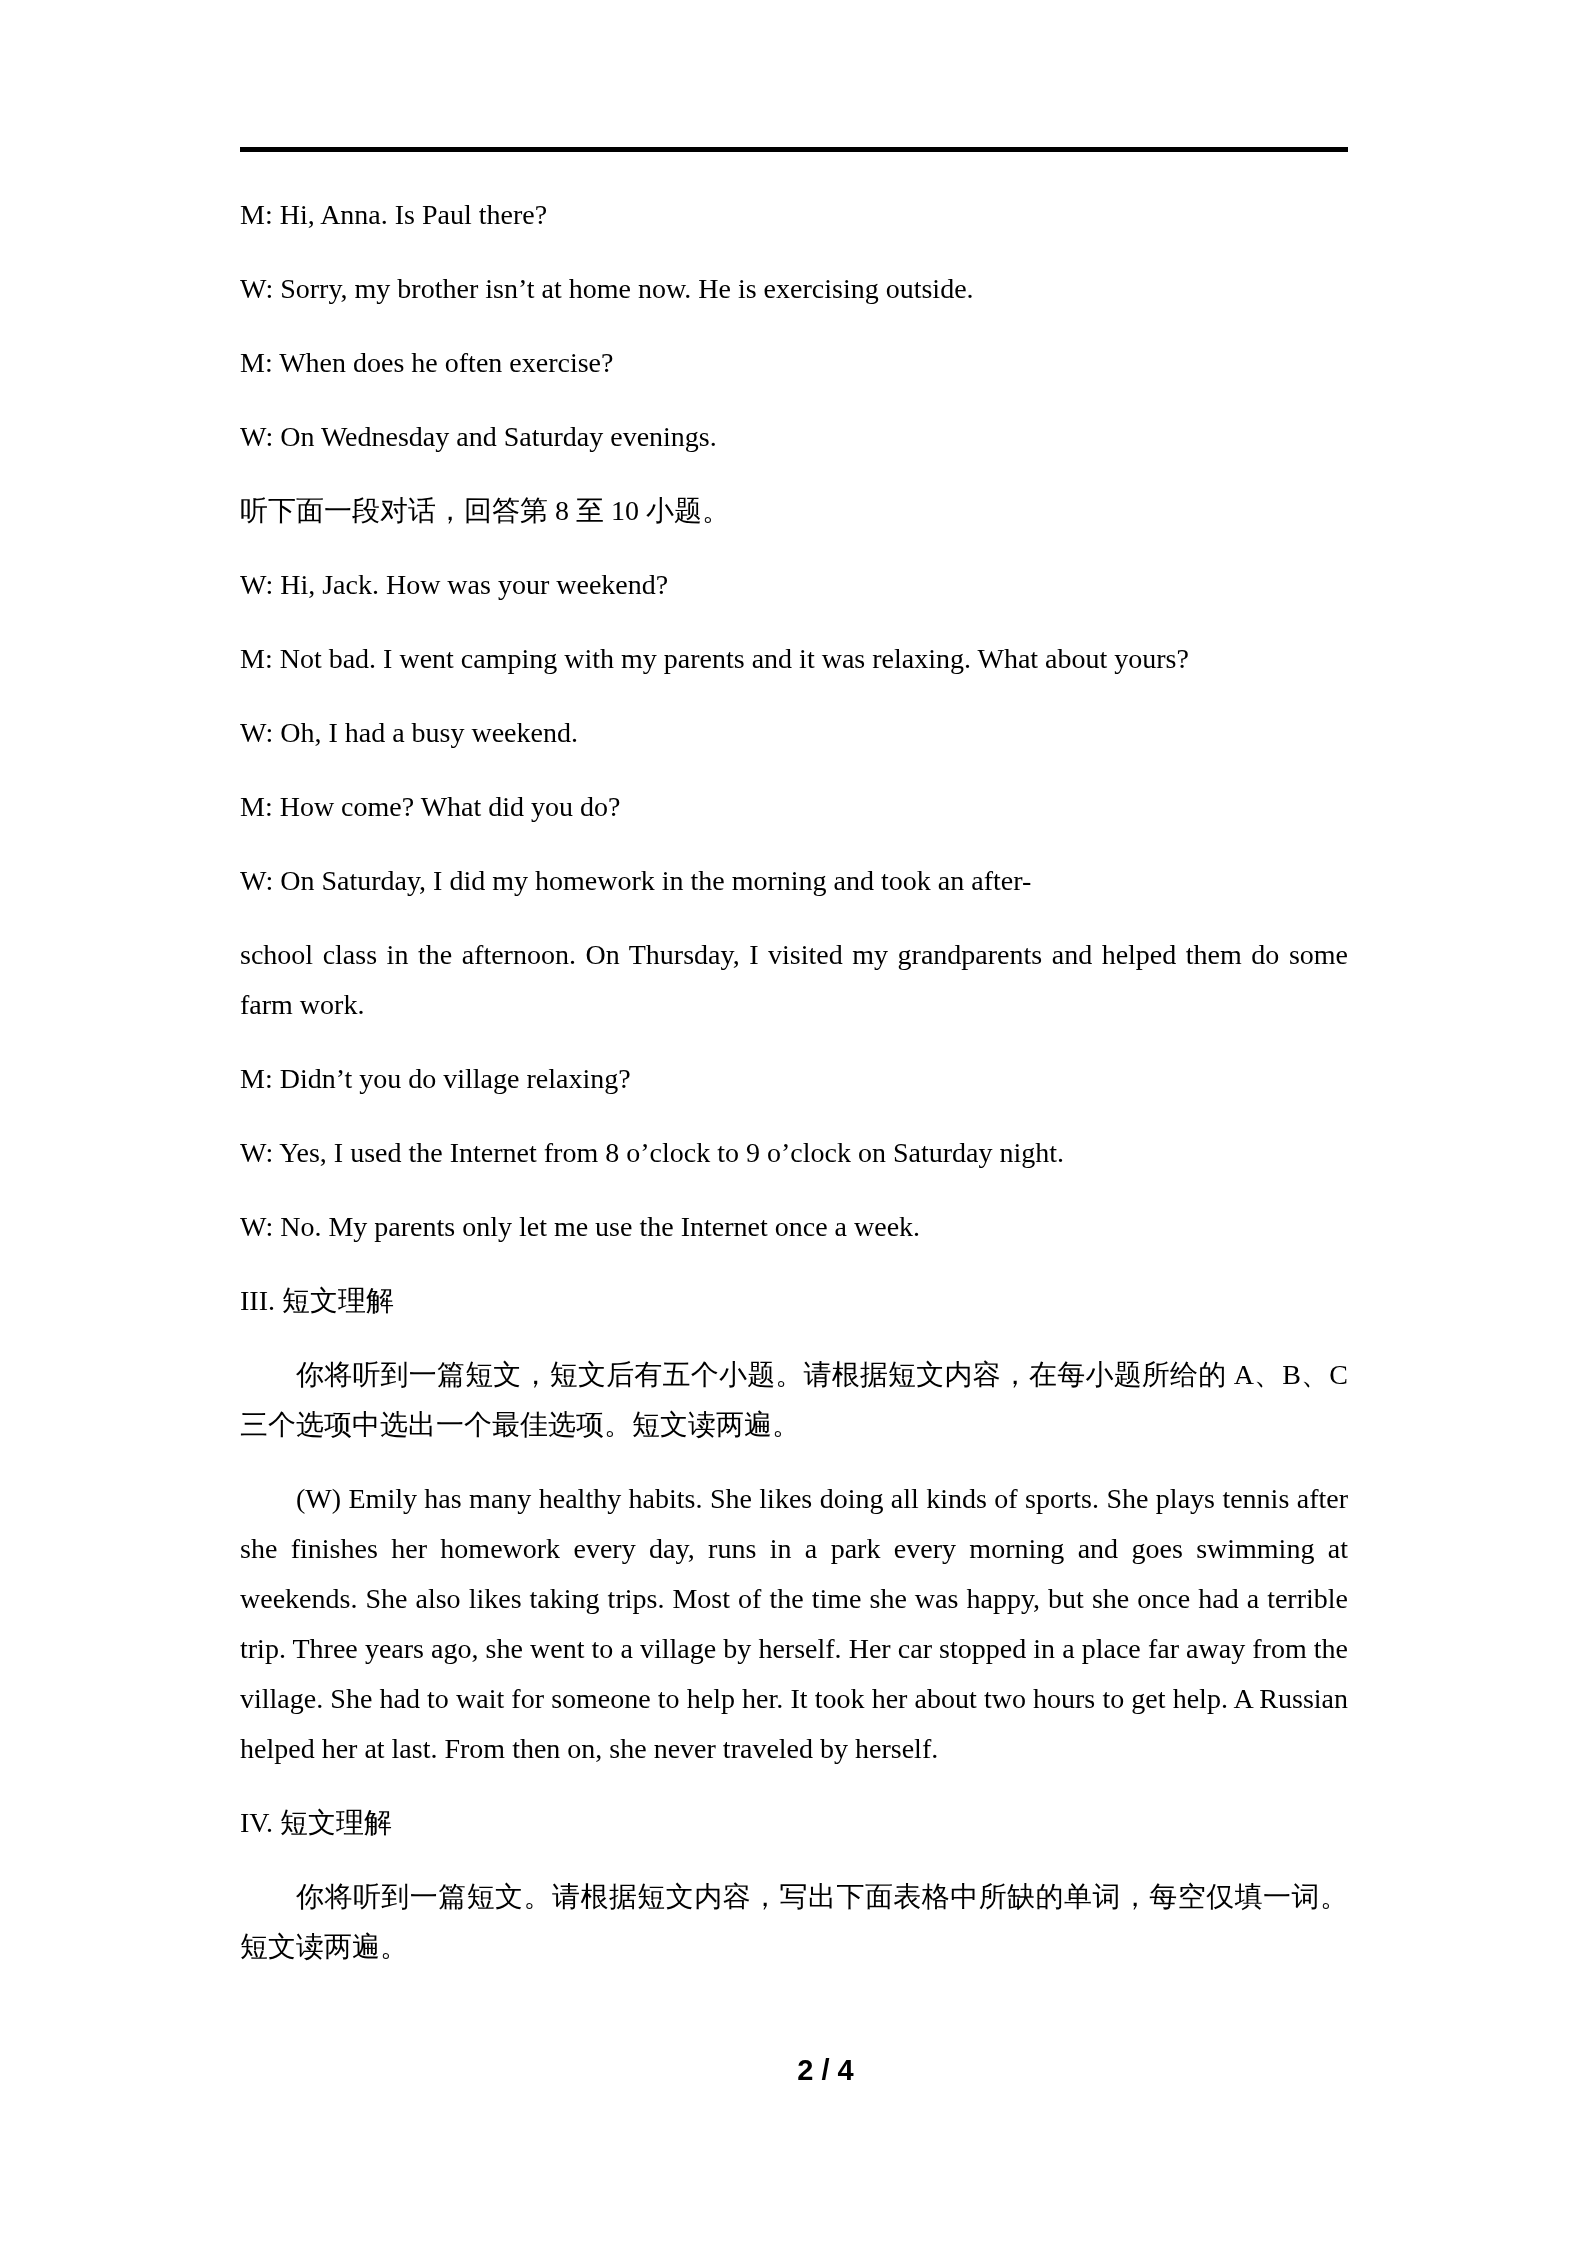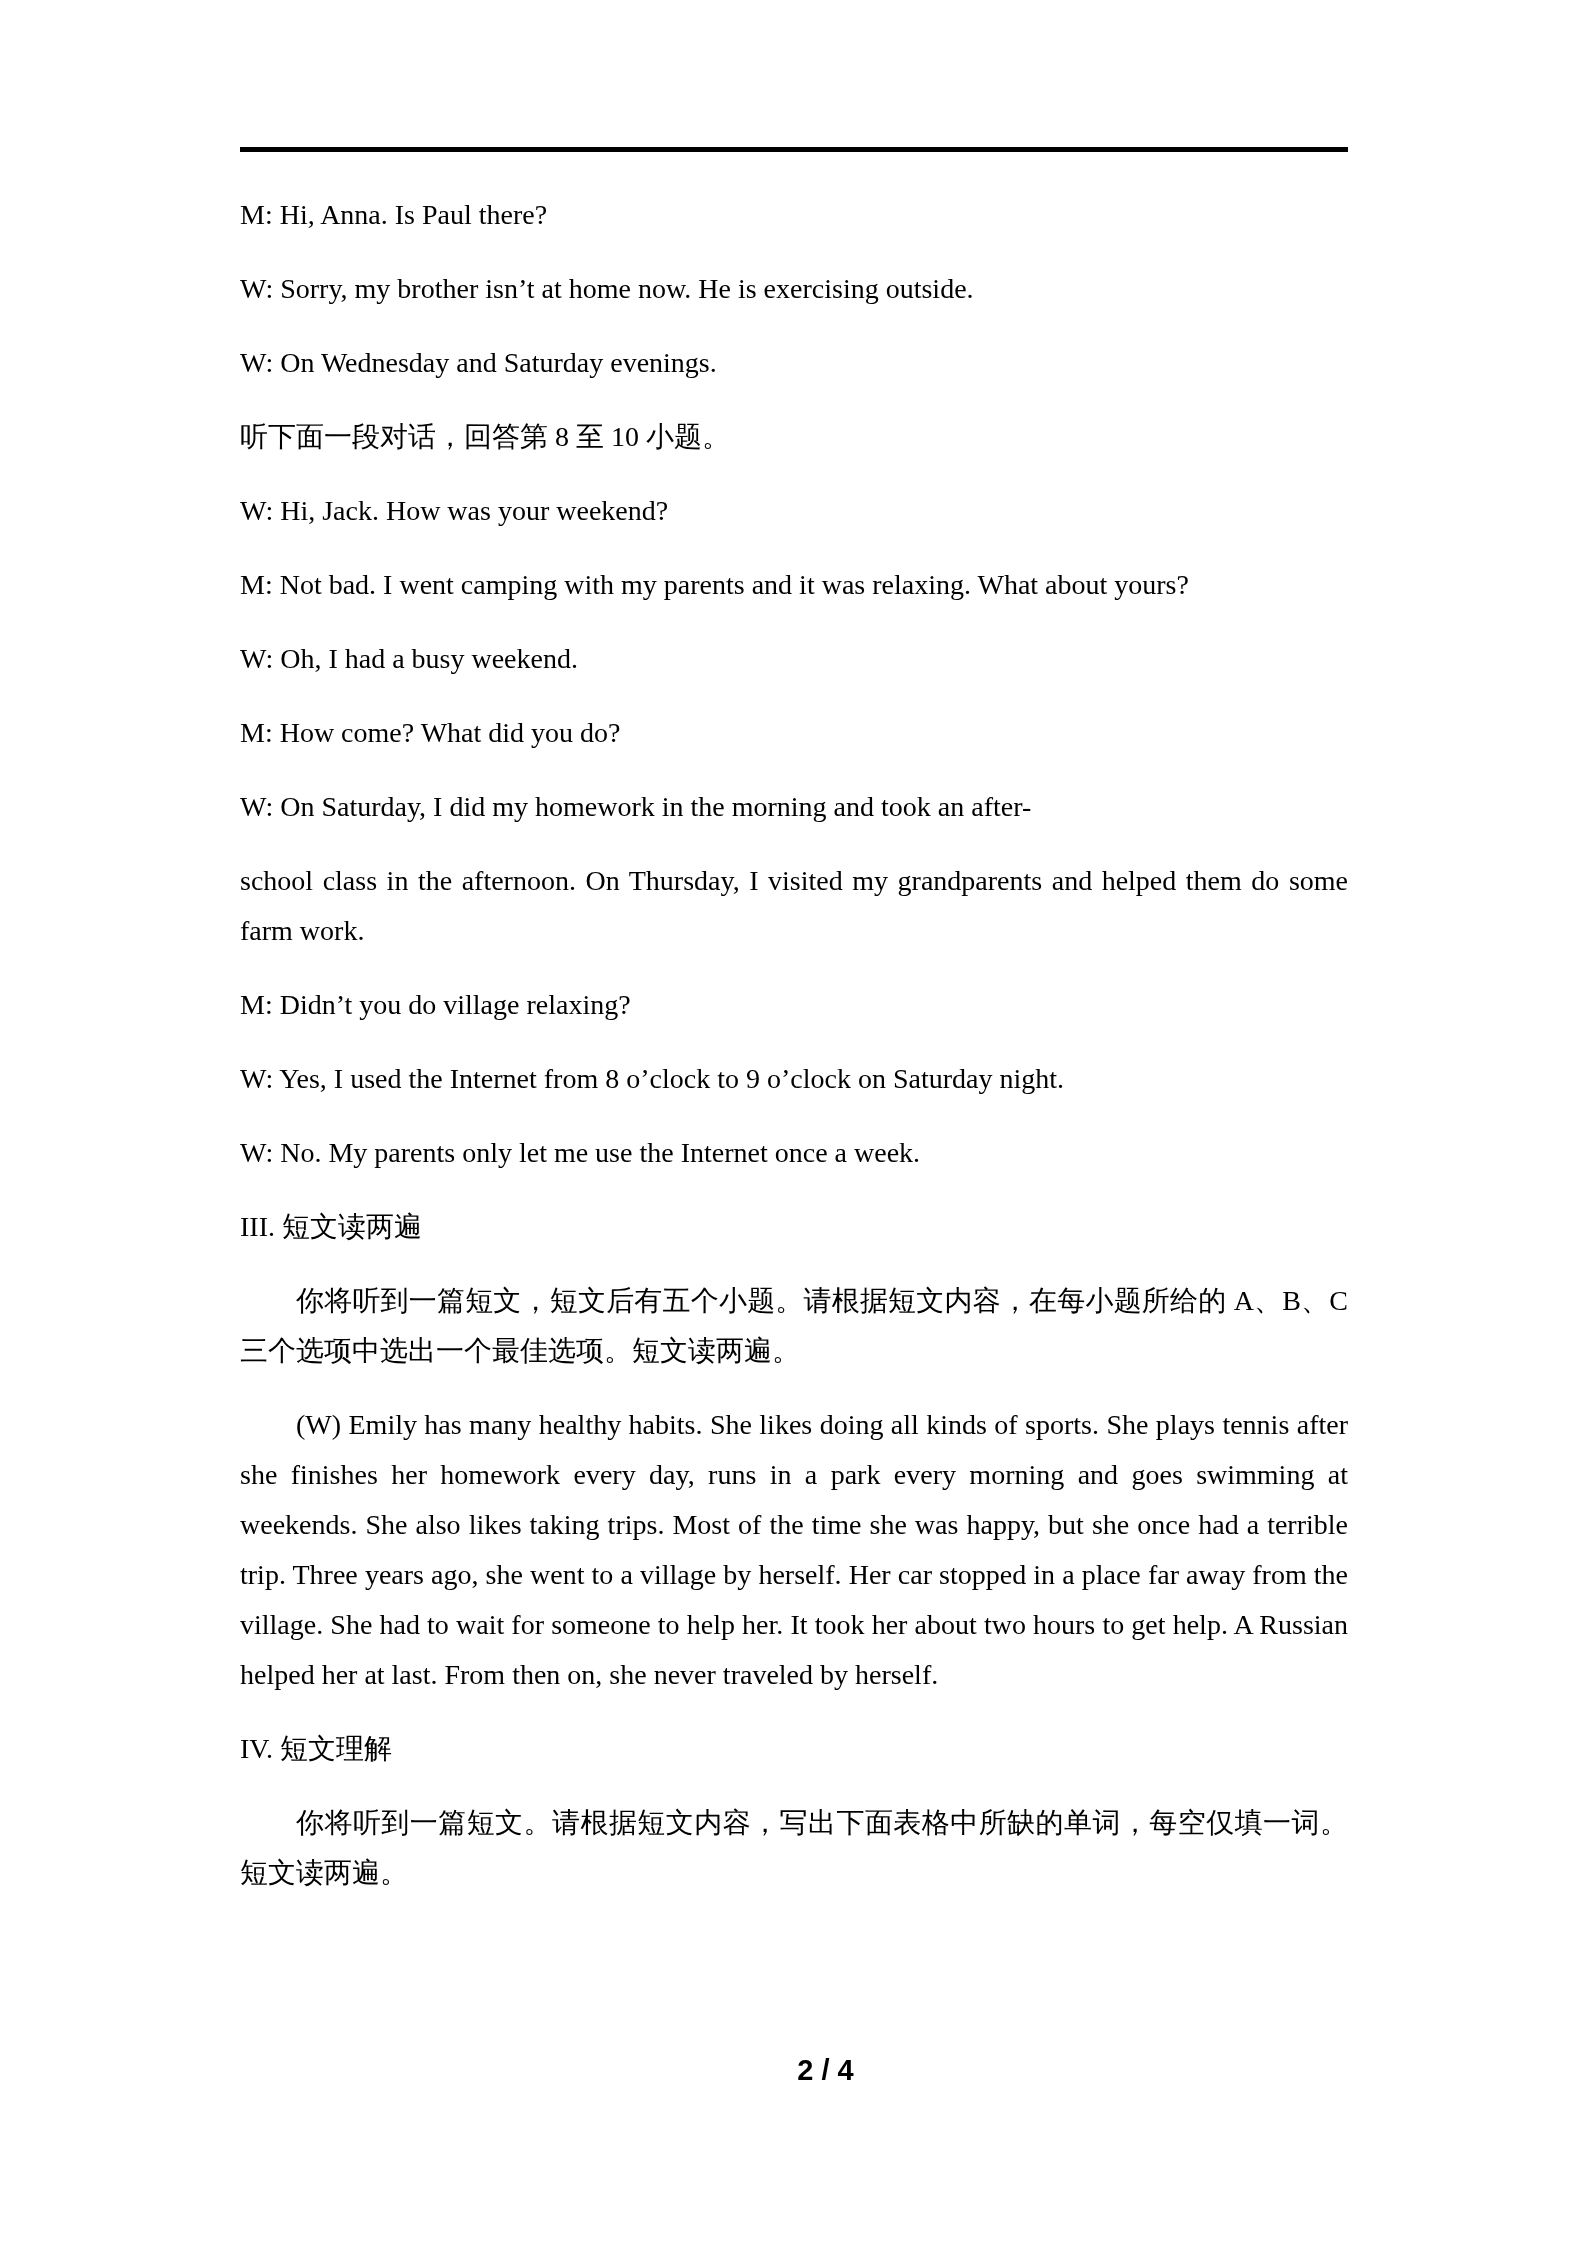--- a/index.html
+++ b/index.html
@@ -48,32 +48,33 @@
 </head>
 <body>
 
 <div class="page">
 
   <div class="top-rule"></div>
 
   <main class="content">
     <p>M: Hi, Anna. Is Paul there?</p>
     <p>W: Sorry, my brother isn’t at home now. He is exercising outside.</p>
+    <p>M: When does he often exercise?</p>
     <p>W: On Wednesday and Saturday evenings.</p>
     <p>听下面一段对话，回答第 8 至 10 小题。</p>
     <p>W: Hi, Jack. How was your weekend?</p>
     <p>M: Not bad. I went camping with my parents and it was relaxing. What about yours?</p>
     <p>W: Oh, I had a busy weekend.</p>
     <p>M: How come? What did you do?</p>
     <p>W: On Saturday, I did my homework in the morning and took an after-</p>
     <p class="just">school class in the afternoon. On Thursday, I visited my grandparents and helped them do some farm work.</p>
     <p>M: Didn’t you do village relaxing?</p>
     <p>W: Yes, I used the Internet from 8 o’clock to 9 o’clock on Saturday night.</p>
     <p>W: No. My parents only let me use the Internet once a week.</p>
-    <p>III. 短文读两遍</p>
+    <p>III. 短文理解</p>
     <p class="just ind">你将听到一篇短文，短文后有五个小题。请根据短文内容，在每小题所给的 A、B、C 三个选项中选出一个最佳选项。短文读两遍。</p>
     <p class="just ind">(W) Emily has many healthy habits. She likes doing all kinds of sports. She plays tennis after she finishes her homework every day, runs in a park every morning and goes swimming at weekends. She also likes taking trips. Most of the time she was happy, but she once had a terrible trip. Three years ago, she went to a village by herself. Her car stopped in a place far away from the village. She had to wait for someone to help her. It took her about two hours to get help. A Russian helped her at last. From then on, she never traveled by herself.</p>
     <p>IV. 短文理解</p>
     <p class="just ind">你将听到一篇短文。请根据短文内容，写出下面表格中所缺的单词，每空仅填一词。短文读两遍。</p>
   </main>
 
   <div class="footer-pageno">2 / 4</div>
 
 </div>
 

